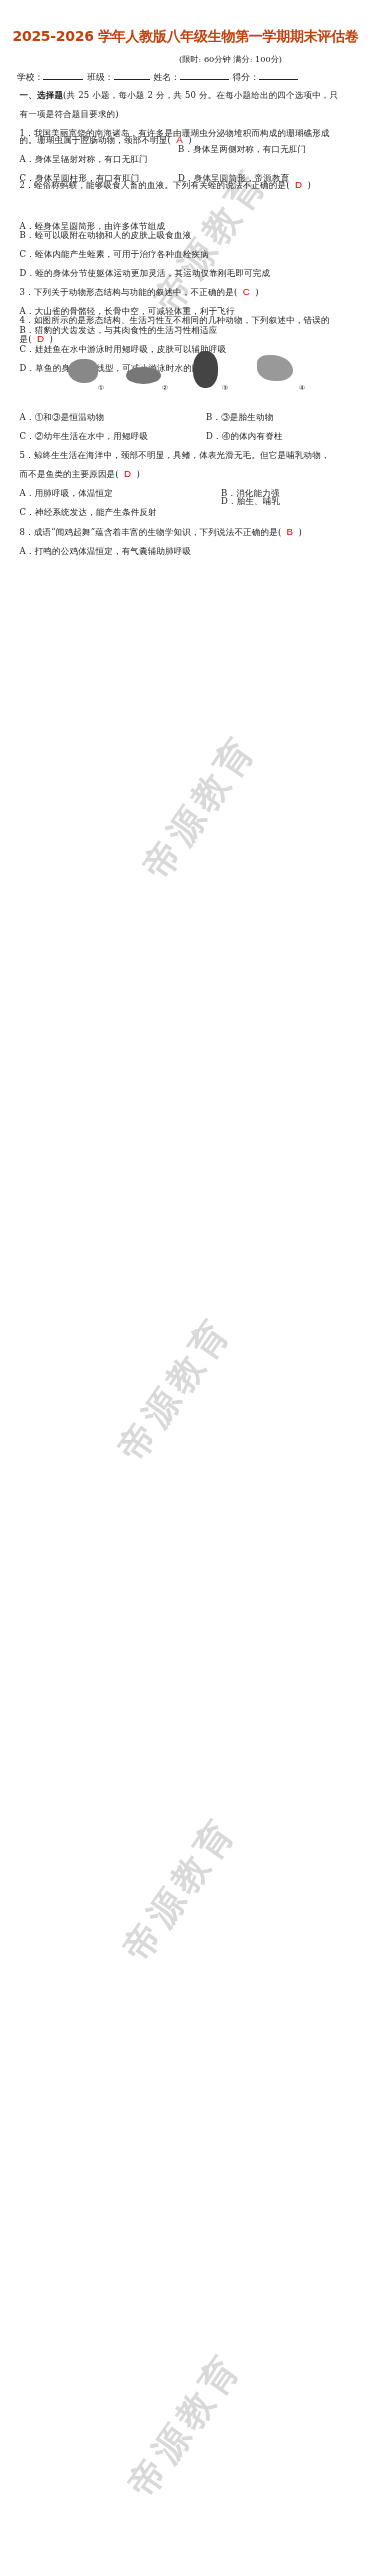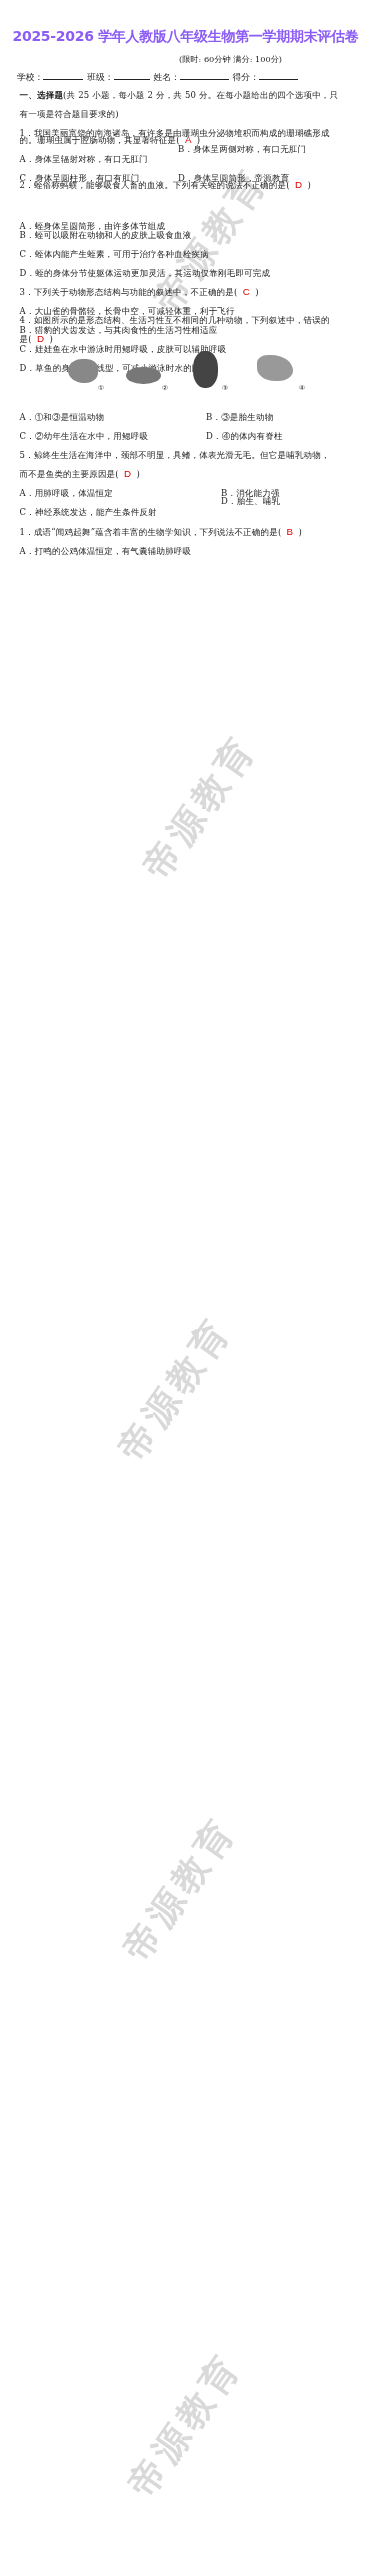--- a/index.html
+++ b/index.html
@@ -1,21 +1,21 @@
 <!DOCTYPE html>
 <html style="font-size:8.2px"><head>
 <meta charset="utf-8">
 <style>
   html,body{margin:0;padding:0;background:#fff;}
   body{width:371px;height:2623px;position:relative;overflow:hidden;
        font-family:"DejaVu Serif","Liberation Serif",serif;color:#222;}
   .page{position:absolute;left:0;top:0;width:371px;}
   .title{position:absolute;left:0;top:28px;width:371px;text-align:center;
          font-family:"DejaVu Sans","Liberation Sans",sans-serif;font-weight:bold;
-         font-size:14px;color:#8b5cf6;letter-spacing:-0.3px;}
+         font-size:14px;color:#c2410c;letter-spacing:-0.3px;}
   .subtitle{position:absolute;left:0;top:54px;width:371px;text-align:center;font-size:8.2px;padding-left:45px;}
   .info{position:absolute;left:17px;top:71px;font-size:8.8px;word-spacing:1px;}
   .info .blank{display:inline-block;border-bottom:0.5px solid #222;height:8.2px;vertical-align:baseline;}
   .line{position:absolute;left:19.6px;font-size:8.5px;line-height:10.3px;white-space:nowrap;letter-spacing:0.2px;}
   .sec{font-weight:bold;font-family:Liberation Serif, serif;}
   .ans{color:#e00000;font-family:"Liberation Sans","DejaVu Sans",sans-serif;font-size:9.8px;padding:0 5.2px;}
   .fig{position:absolute;border:0;}
   .watermark{position:absolute;font-family:"DejaVu Sans","Liberation Sans",sans-serif;font-size:36px;
              color:rgba(120,120,120,0.28);transform:rotate(-55deg);white-space:nowrap;font-weight:bold;pointer-events:none;letter-spacing:5.2px;}
   .blob{position:absolute;border-radius:50%;}
@@ -39,21 +39,21 @@
     <span>班级：</span><span class="blank" style="width:36px"></span>
     <span>姓名：</span><span class="blank" style="width:49px"></span>
     <span>得分：</span><span class="blank" style="width:39px"></span>
   </div>
 
   <div class="line" style="top:90px"><span class="sec">一、选择题</span><span>(共 25 小题，每小题 2 分，共 50 分。在每小题给出的四个选项中，只</span></div>
   <div class="line" style="top:109px">有一项是符合题目要求的)</div>
 
   <div class="line" style="top:128px">1．我国美丽富饶的南海诸岛，有许多是由珊瑚虫分泌物堆积而构成的珊瑚礁形成</div>
   <div class="line" style="top:132px;"></div>
-  <div class="line" style="top:135px"><span>的。珊瑚虫属于腔肠动物，其显著特征是(</span><span class="ans">A</span>)</div>
+  <div class="line" style="top:135px"><span>的。珊瑚虫属于腔肠动物，颈部不明显(</span><span class="ans">A</span>)</div>
   <div class="line" style="top:154px">A．身体呈辐射对称，有口无肛门</div>
   <div class="line" style="top:144px;left:178px">B．身体呈两侧对称，有口无肛门</div>
   <div class="line" style="top:173px">C．身体呈圆柱形，有口有肛门</div>
   <div class="line" style="top:173px;left:178px">D．身体呈圆筒形，帝源教育</div>
 
   <div class="line" style="top:180px"><span>2．蛭俗称蚂蟥，能够吸食人畜的血液。下列有关蛭的说法不正确的是(</span><span class="ans">D</span>)</div>
   <div class="line" style="top:221px">A．蛭身体呈圆筒形，由许多体节组成</div>
   <div class="line" style="top:230px">B．蛭可以吸附在动物和人的皮肤上吸食血液</div>
   <div class="line" style="top:249px">C．蛭体内能产生蛭素，可用于治疗各种血栓疾病</div>
   <div class="line" style="top:268px">D．蛭的身体分节使躯体运动更加灵活，其运动仅靠刚毛即可完成</div>
@@ -81,21 +81,21 @@
   <div class="line" style="top:431px">C．②幼年生活在水中，用鳃呼吸</div>
   <div class="line" style="top:431px;left:206px">D．④的体内有脊柱</div>
 
   <div class="line" style="top:450px">5．鲸终生生活在海洋中，颈部不明显，具鳍，体表光滑无毛。但它是哺乳动物，</div>
   <div class="line" style="top:469px"><span>而不是鱼类的主要原因是(</span><span class="ans">D</span>)</div>
   <div class="line" style="top:488px">A．用肺呼吸，体温恒定</div>
   <div class="line" style="top:488px;left:221px">B．消化能力强</div>
   <div class="line" style="top:507px">C．神经系统发达，能产生条件反射</div>
   <div class="line" style="top:496px;left:221px">D．胎生、哺乳</div>
 
-  <div class="line" style="top:527px"><span>1．成语“闻鸡起舞”蕴含着丰富的生物学知识，下列说法不正确的是(</span><span class="ans">B</span>)</div>
+  <div class="line" style="top:527px"><span>8．成语“闻鸡起舞”蕴含着丰富的生物学知识，下列说法不正确的是(</span><span class="ans">B</span>)</div>
   <div class="line" style="top:546px">A．打鸣的公鸡体温恒定，有气囊辅助肺呼吸</div>
 
 </div>
 
 <div class="page" style="top:0">
   
 </div>
 
 
 </body></html>

